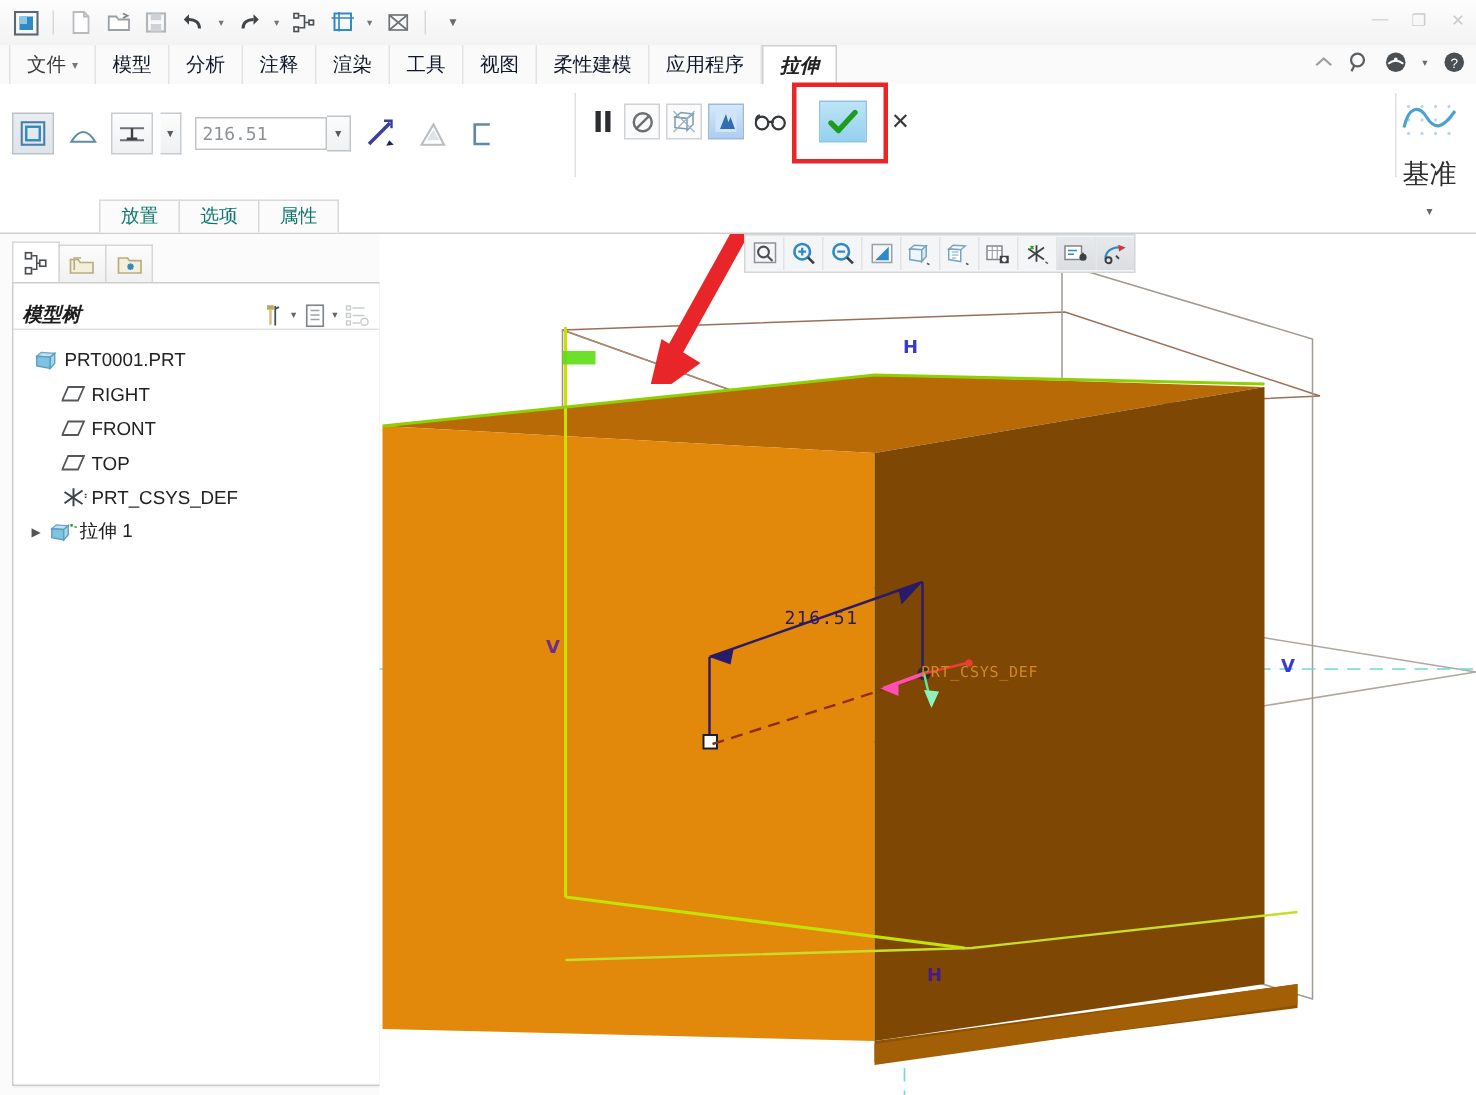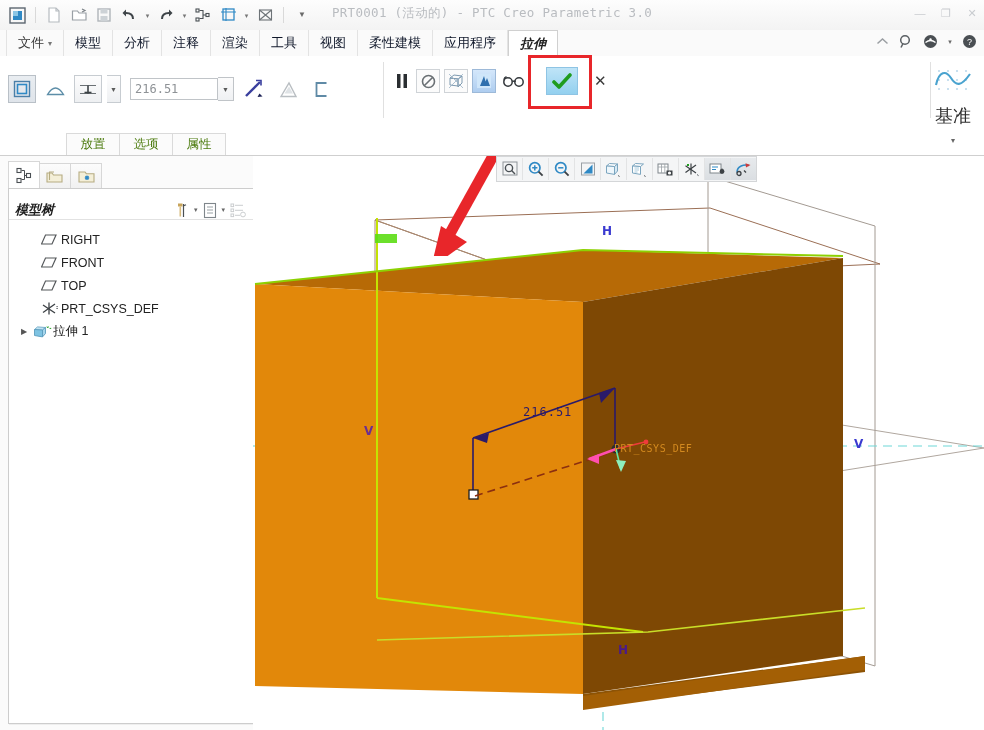--- a/index.html
+++ b/index.html
@@ -72,21 +72,21 @@
   .redbox{position:absolute;left:-18px;top:-12px;width:58px;height:48px;
     border:3px solid #e8262a;}
 
   .ribright{position:absolute;right:4px;top:4px;width:54px;height:84px;text-align:center;}
   .ribright .curveicon{height:44px;display:flex;align-items:center;justify-content:center;}
   .ribright .rlabel{font-size:18px;color:#2e2e2e;}
   .ribright .rcaret{font-size:8px;color:#666;margin-top:8px;}
 
   .subtabs{position:absolute;left:66px;bottom:0;height:22px;display:flex;align-items:stretch;}
   .subtab{width:52px;display:flex;align-items:center;justify-content:center;font-size:12.5px;
-    color:#4d7c0f;background:#fbfbfb;border:1px solid #dadada;border-bottom:none;margin-right:-1px;}
+    color:#0f766e;background:#fbfbfb;border:1px solid #dadada;border-bottom:none;margin-right:-1px;}
 
   
   .navtabs{position:absolute;left:8px;top:162px;height:27px;display:flex;align-items:flex-end;}
   .navtab{width:30px;height:25px;border:1px solid #d7d7d7;border-bottom:none;
     background:linear-gradient(#fcfcfc,#f0f0f0);display:flex;align-items:center;justify-content:center;
     margin-right:-1px;}
   .navtab.active{background:#ffffff;height:27px;}
 
   .navpanel{position:absolute;left:8px;top:188px;width:244px;height:534px;
     background:#ffffff;border:1px solid #cdcdcd;box-shadow:1px 1px 0 rgba(0,0,0,.05);}
@@ -187,21 +187,20 @@
       <div class="qicon" style="width:9px;font-size:7px;color:#777;">▾</div>
       <div class="qicon">
         <svg width="15" height="14" viewBox="0 0 15 14">
             <rect x="1.5" y="2" width="12" height="10" fill="none" stroke="#6d7377" stroke-width="1.1"></rect>
             <path d="M1.5 2l12 10M13.5 2l-12 10" stroke="#6d7377" stroke-width="1.1"></path>
           </svg>
       </div>
       <div class="qsep"></div>
       <div class="qicon" style="font-size:8px;color:#6a6a6a;">▼</div>
     </div>
-    <div class="apptitle">PRT0001 (活动的) - PTC Creo Parametric 3.0</div>
     <div class="winbtns">
       <div class="winbtn">—</div>
       <div class="winbtn">❐</div>
       <div class="winbtn">✕</div>
     </div>
   </div>
 
   <div class="tabstrip">
     <div class="tabs">
       <div class="tab file">
@@ -445,20 +444,30 @@
               <rect x="1" y="7" width="2.6" height="2.6" fill="none" stroke="#8b9196" stroke-width="1"></rect>
               <rect x="1" y="12" width="2.6" height="2.6" fill="none" stroke="#8b9196" stroke-width="1"></rect>
               <path d="M5 3.3h8M5 8.3h8M5 13.3h5" stroke="#8b9196" stroke-width="1"></path>
               <circle cx="13" cy="12.5" r="2.4" fill="none" stroke="#8b9196" stroke-width="1"></circle>
             </svg>
         </div>
       </div>
     </div>
 
     <div class="tree">
+      <div class="trow">
+        <span class="ticon">
+          <svg width="15" height="14" viewBox="0 0 15 14">
+              <path d="M1.5 4.5l3-2.6 9 .6-3 2.6z" fill="#bfe2f2" stroke="#6fa9c6" stroke-width=".9"></path>
+              <path d="M1.5 4.5v6.5l9 1.6V5.1z" fill="#7ec3e2" stroke="#5c9dbd" stroke-width=".9"></path>
+              <path d="M10.5 5.1l3-2.6v6.6l-3 3.5z" fill="#a7d6ec" stroke="#5c9dbd" stroke-width=".9"></path>
+            </svg>
+        </span>
+        <span>PRT0001.PRT</span>
+      </div>
       <div class="trow indent">
         <span class="ticon">
           <svg width="16" height="11" viewBox="0 0 16 11">
               <path d="M4.5 1h10.5L11 10H0.5z" fill="none" stroke="#55585b" stroke-width="1.2"></path>
             </svg>
         </span>
         <span>RIGHT</span>
       </div>
       <div class="trow indent">
         <span class="ticon">

